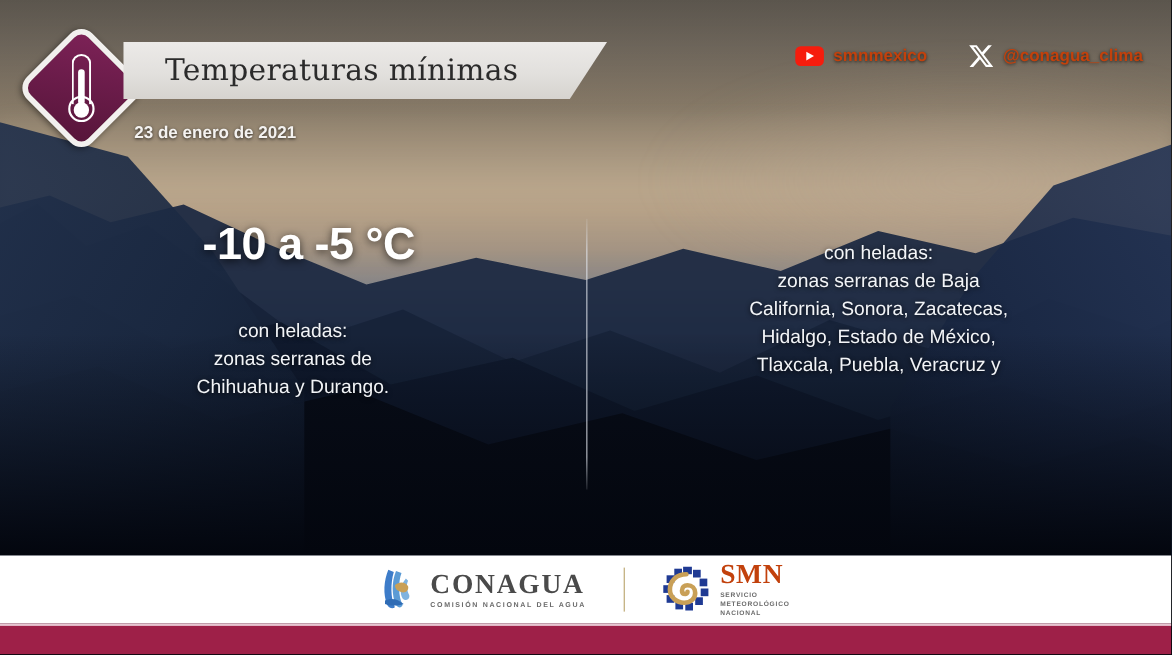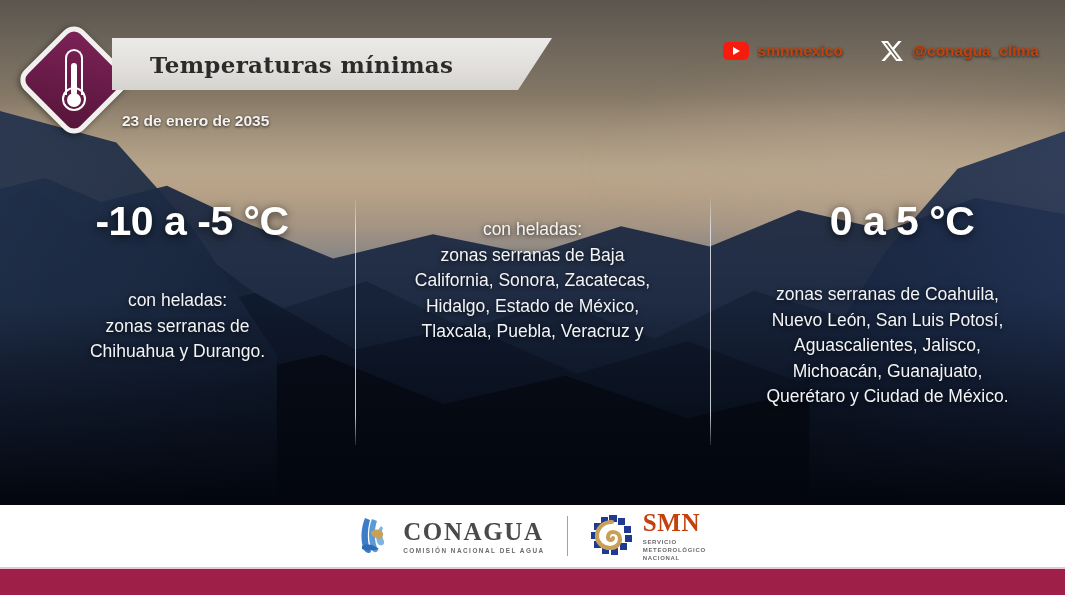--- a/index.html
+++ b/index.html
@@ -119,21 +119,21 @@
     position:absolute; left:112px; top:38px;
     height:52px; min-width:440px;
     background:linear-gradient(to bottom,#eceae8 0%,#e2e0dd 55%,#d6d3cf 100%);
     clip-path:polygon(0 0, 100% 0, calc(100% - 34px) 100%, 0 100%);
     display:flex; align-items:center;
     padding:0 52px 0 38px;
     box-shadow:0 2px 5px rgba(0,0,0,.35);
   }
   .title-text {
     font-family:"DejaVu Serif", serif;
-    font-weight:700; font-size:23px; color:#2b2b2b;
+    font-weight:400; font-size:27px; color:#2b2b2b;
     letter-spacing:.3px; white-space:nowrap;
   }
   .date-text {
     position:absolute; left:122px; top:112px;
     font-size:15.5px; font-weight:700; color:#f4f2f0;
     text-shadow:0 1px 3px rgba(0,0,0,.75);
   }
 
   .socials {
     position:absolute; right:26px; top:40px;
@@ -186,21 +186,21 @@
     text-align:center; white-space:pre-line;
     text-shadow:0 1px 5px rgba(0,0,0,.8);
   }
   .col-2 .zones { margin-top:32px; }
   .col-3 .zones { margin-top:40px; }
 
   
   .footer {
     position:absolute; left:0; bottom:28px; width:100%; height:62px;
     background:#fff;
-    display:flex; align-items:center; justify-content:center; gap:22px;
+    display:flex; align-items:center; justify-content:center; gap:34px;
   }
   .bottom-bar {
     position:absolute; left:0; bottom:0; width:100%; height:28px;
     background:#9e2048;
     border-top:2px solid #e8c6d2;
   }
   .logo-conagua { display:flex; align-items:center; gap:10px; }
   .conagua-mark { position:relative; width:34px; height:40px; }
   .conagua-mark svg { display:block; }
   .conagua-words { display:flex; flex-direction:column; }
@@ -254,21 +254,21 @@
         <div class="thermo-fill"></div>
         <div class="thermo-bulb"></div>
         <div class="thermo-dot"></div>
       </div>
     </div>
 
     <div class="title-banner">
       <span class="title-text">Temperaturas mínimas</span>
     </div>
 
-    <div class="date-text">23 de enero de 2035</div>
+    <div class="date-text">23 de enero de 2021</div>
 
     <div class="socials">
       <div class="social">
         <span class="yt-icon">
             <i></i>
           </span>
         <span class="social-label">smnmexico</span>
       </div>
       <div class="social">
         <span class="x-icon">
@@ -287,28 +287,20 @@
       <div class="zones">con heladas:
 zonas serranas de
 Chihuahua y Durango.</div>
     </div>
     <div class="col col-2">
       <div class="zones">con heladas:
 zonas serranas de Baja
 California, Sonora, Zacatecas,
 Hidalgo, Estado de México,
 Tlaxcala, Puebla, Veracruz y</div>
-    </div>
-    <div class="col col-3">
-      <div class="range">0 a 5 °C</div>
-      <div class="zones">zonas serranas de Coahuila,
-Nuevo León, San Luis Potosí,
-Aguascalientes, Jalisco,
-Michoacán, Guanajuato,
-Querétaro y Ciudad de México.</div>
     </div>
   </div>
 
   <div class="footer">
 
     <div class="logo-conagua">
       <span class="conagua-mark">
         <svg width="34" height="40" viewBox="0 0 34 40">
           <path d="M6 2 C2 12 1 24 5 34 C7 37 10 38 12 36 C8 28 8 14 11 4 Z" fill="#3d7cc9"></path>
           <path d="M13 3 C9 13 9 25 13 34 C15 37 18 37 19 34 C15 26 15 13 18 5 Z" fill="#5b9bd5"></path>

